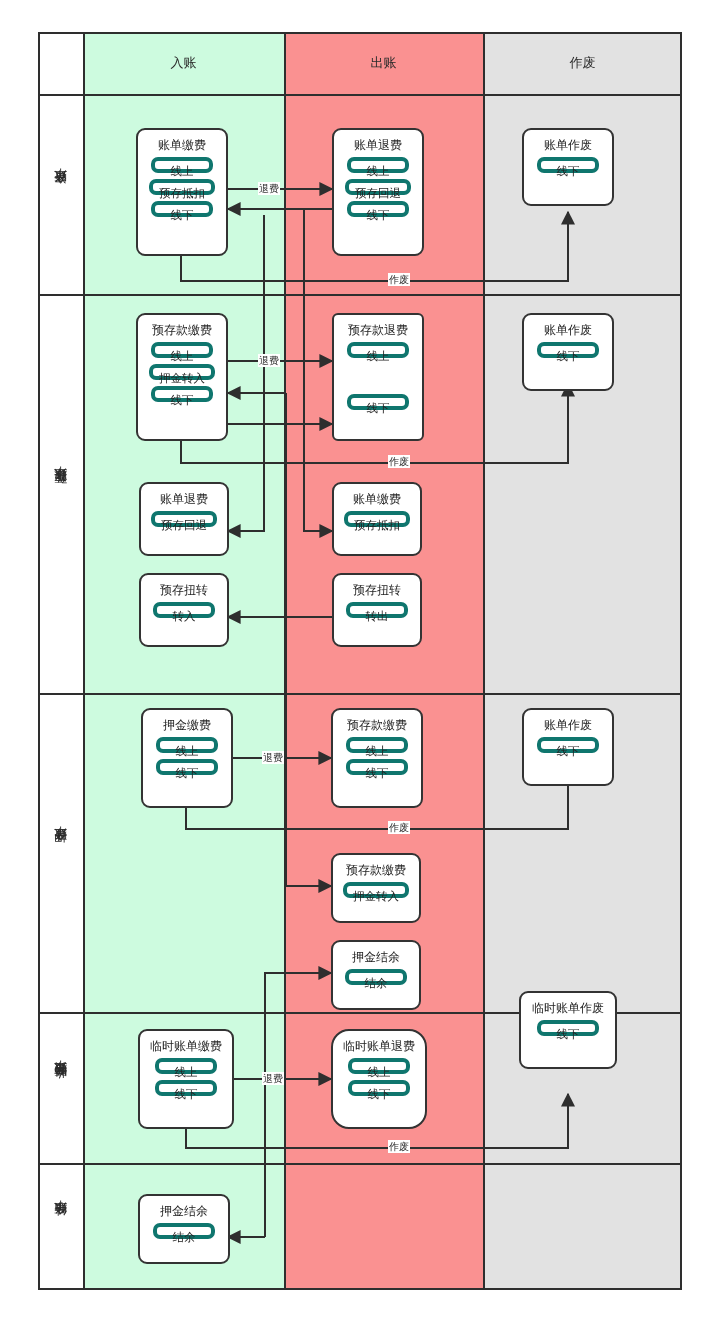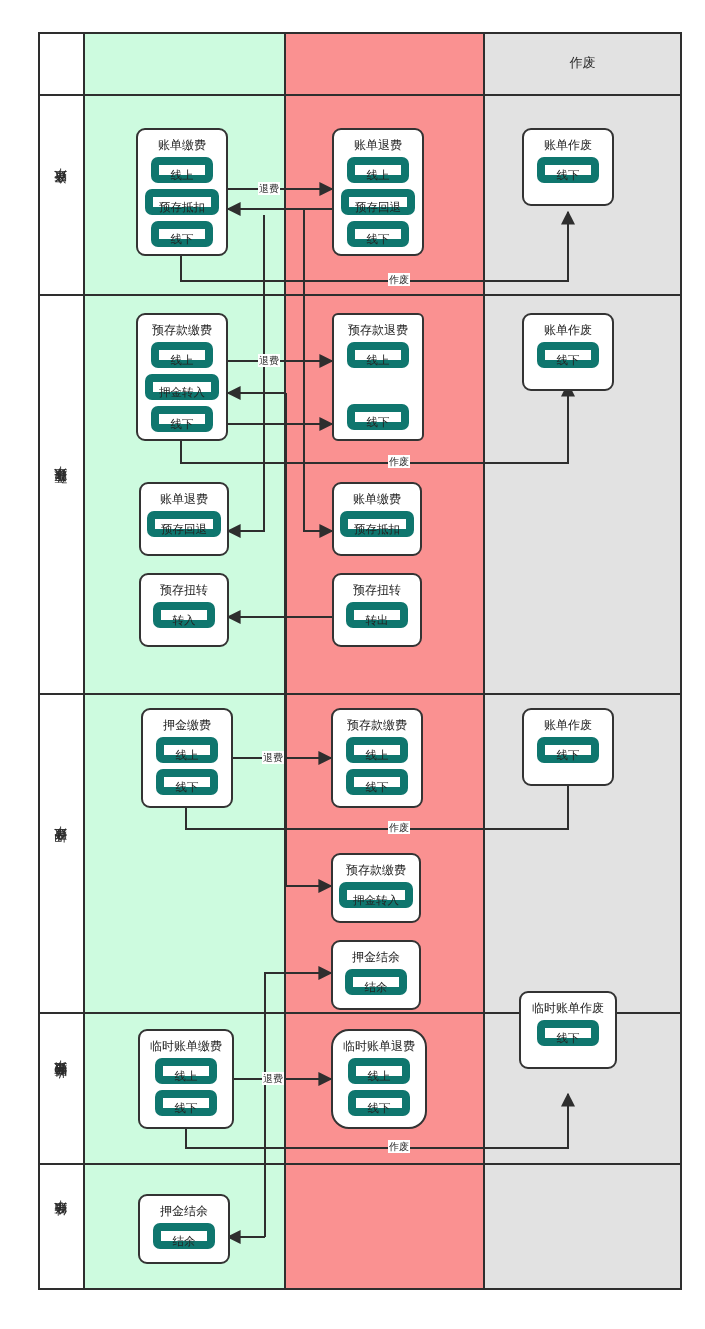--- a/index.html
+++ b/index.html
@@ -95,28 +95,28 @@
   .group-title{
     font-size:12px;
     color:#232323;
     line-height:1;
     margin-top:9px;
     margin-bottom:6px;
     white-space:nowrap;
   }
   .chip{
     box-sizing:border-box;
-    border:8px solid #0f766e;
+    border:4px solid #0f766e;
     border-radius:7px;
     background:#ffffff;
     font-size:11.5px;
     color:#232323;
     text-align:center;
     line-height:20px;
-    height:26px;
+    height:16px;
     margin-bottom:6px;
     white-space:nowrap;
     padding:0 6px;
     min-width:62px;
   }
 
   
   .edges{
     position:absolute;
     left:0; top:0;
@@ -149,20 +149,22 @@
     <div class="vline" style="left:244px;"></div>
     <div class="vline" style="left:443px;"></div>
 
     <div class="hline" style="top:60px;"></div>
     <div class="hline" style="top:260px;"></div>
     <div class="hline" style="top:659px;"></div>
     <div class="hline" style="top:978px;"></div>
     <div class="hline" style="top:1129px;"></div>
   </div>
 
+  <div class="col-head" style="left:83px;width:201px;">入账</div>
+  <div class="col-head" style="left:284px;width:199px;">出账</div>
   <div class="col-head" style="left:483px;width:199px;">作废</div>
 
   <div class="row-label" style="top:94px;  height:198px;">
       <span>资产账单</span>
     </div>
   <div class="row-label" style="top:292px; height:399px;">
       <span>预存款账单</span>
     </div>
   <div class="row-label" style="top:691px; height:319px;">
       <span>押金账单</span>

